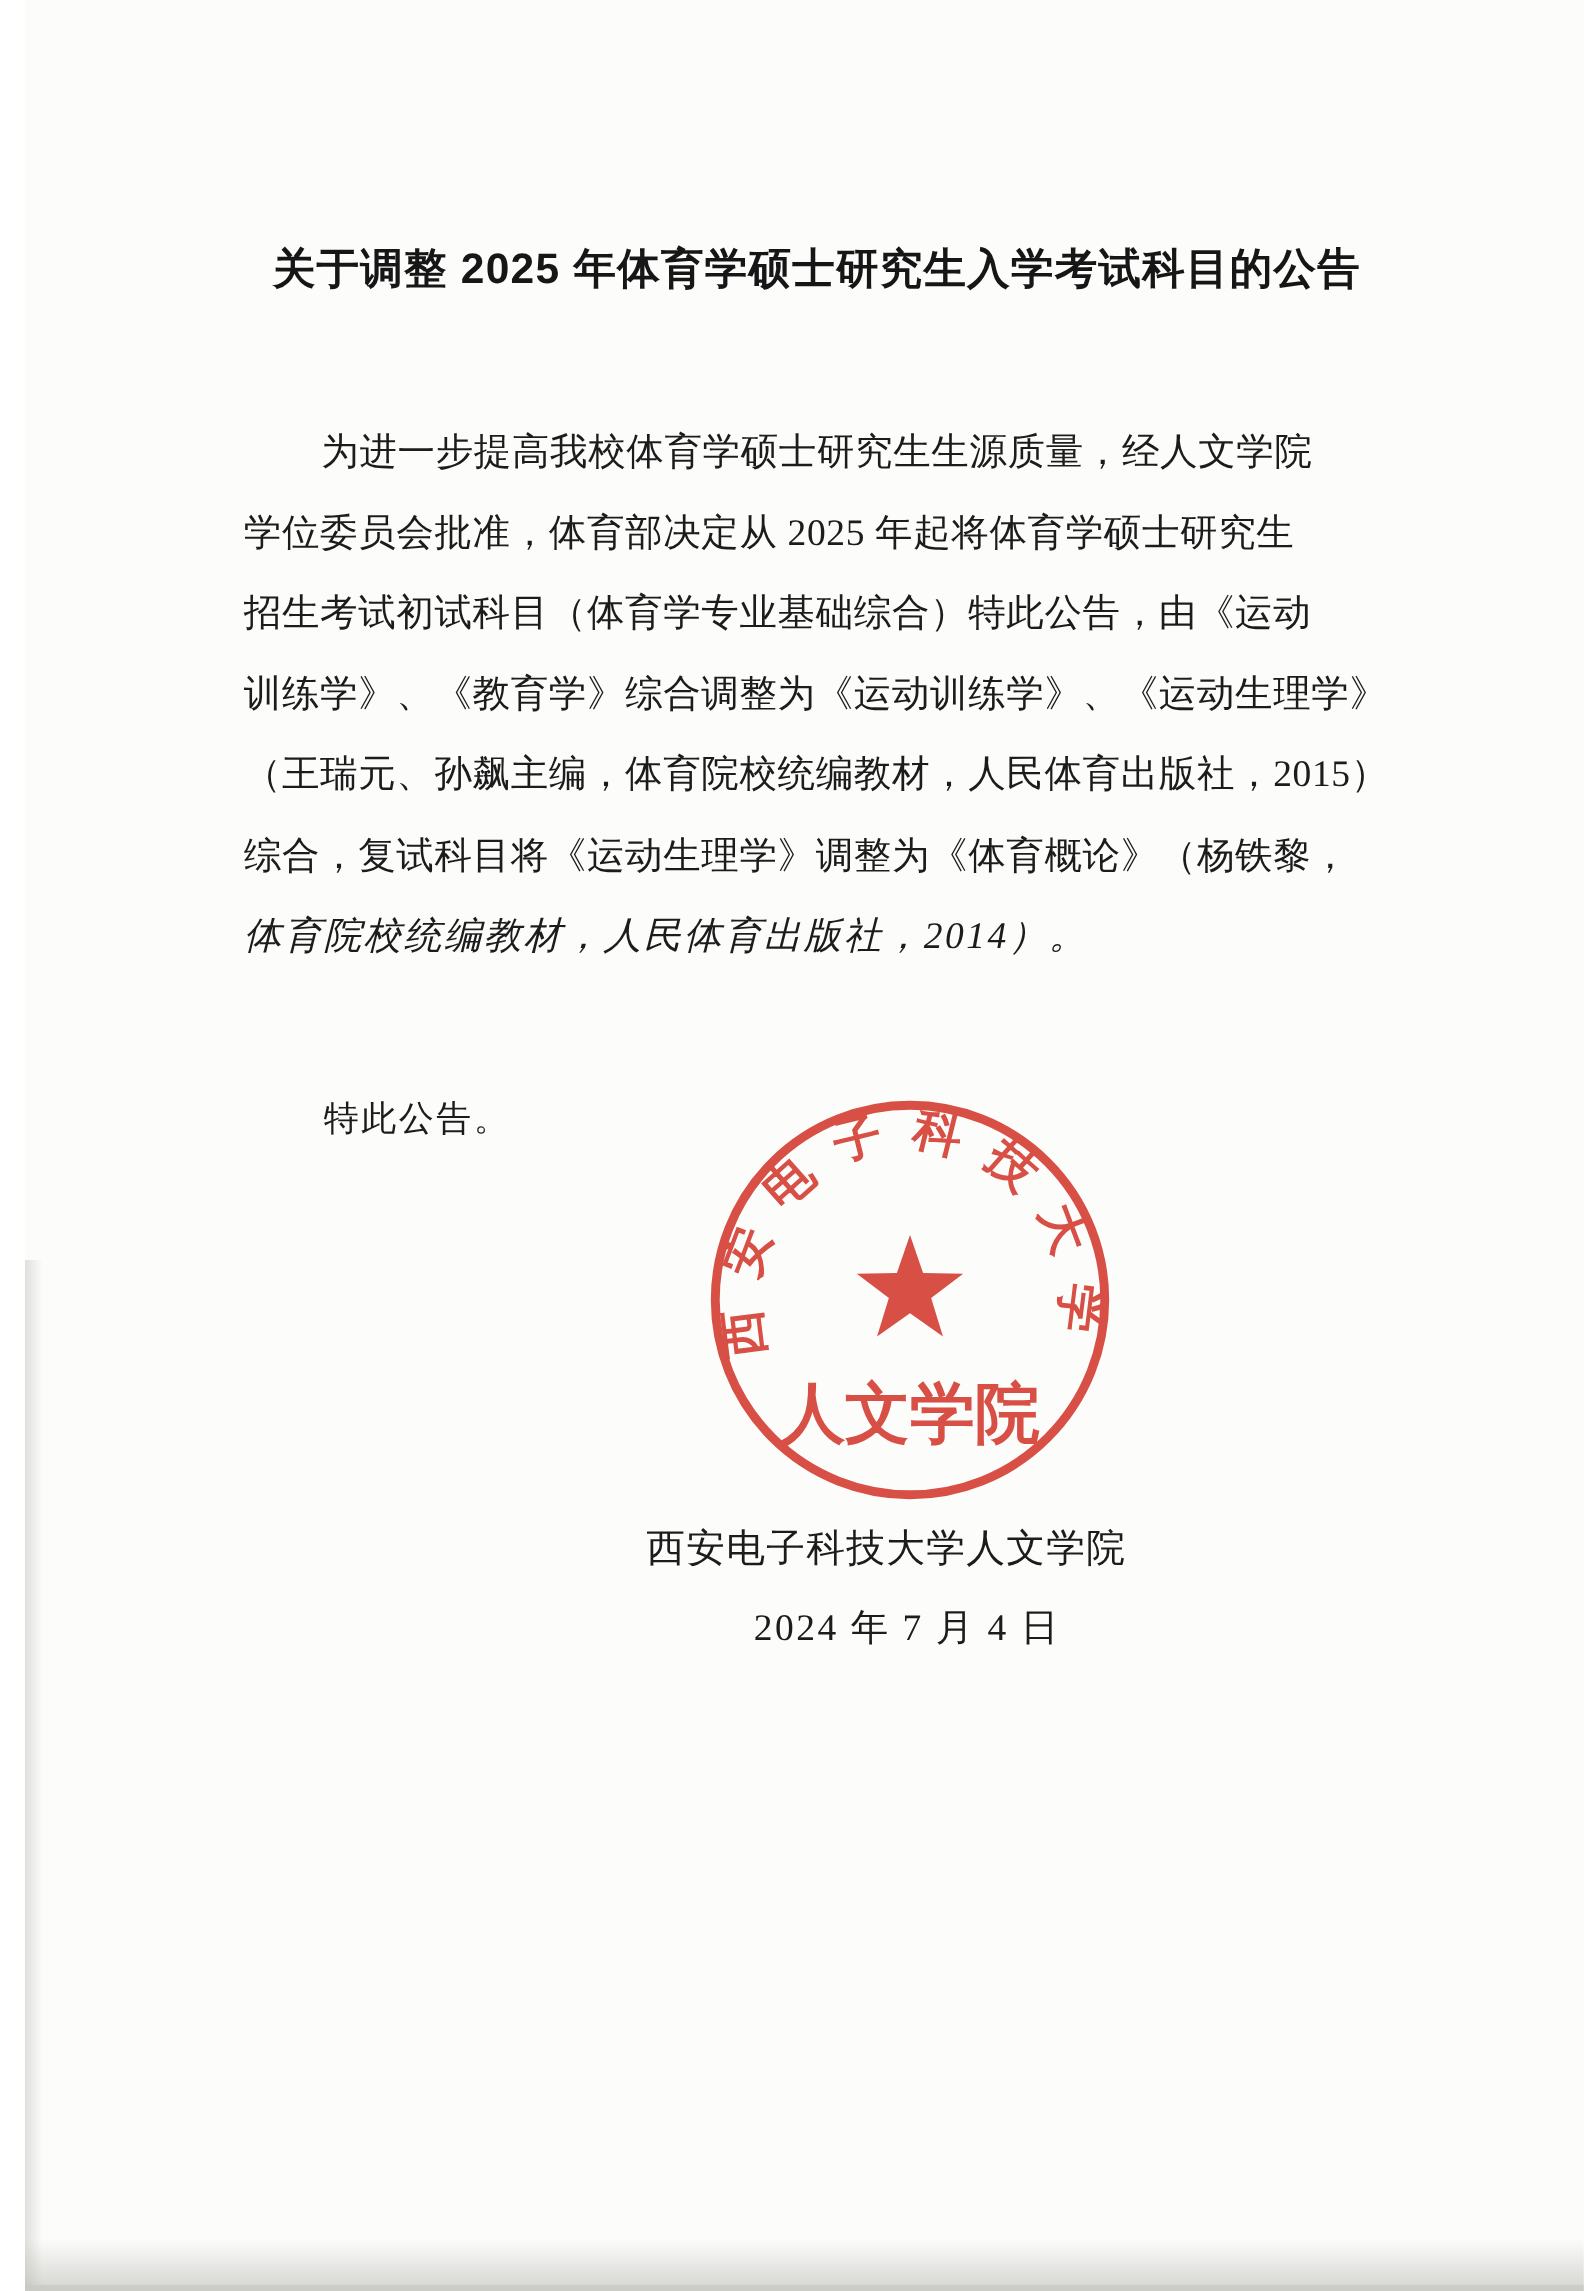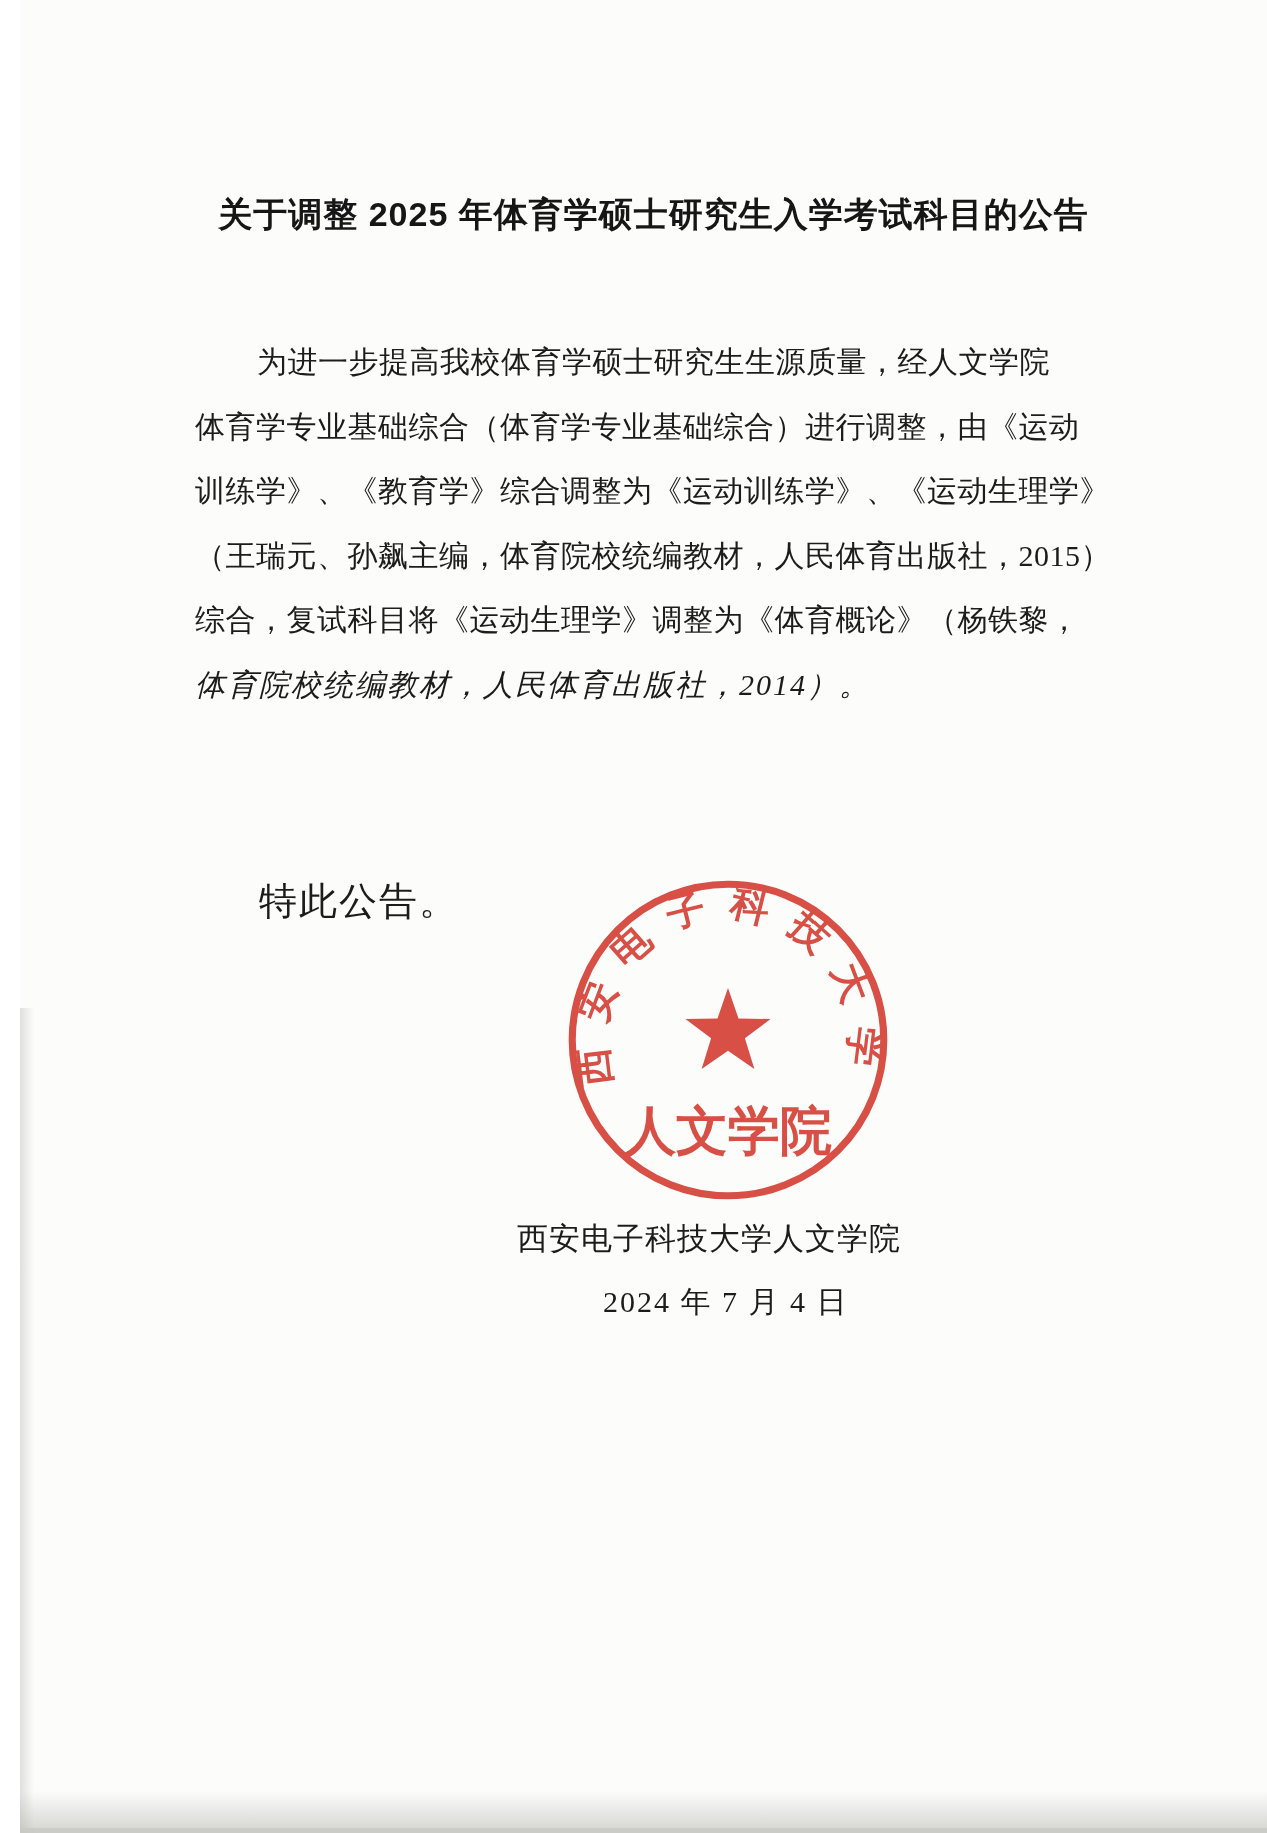--- a/index.html
+++ b/index.html
@@ -30,21 +30,21 @@
     line-height:64.5px;
     text-align:justify;
     text-align-last:justify;
     white-space:nowrap;
     letter-spacing:.5px;
   }
   .body-line.first{ text-indent:62px; }
   .body-line.last{ text-align-last:left; letter-spacing:2px;font-style:italic; }
   .closing-line{
     position:absolute;top:876px;left:239px;
-    font-size:38px;letter-spacing:2px;text-align:right;
+    font-size:28px;letter-spacing:2px;text-align:right;
   }
   .signature-line{
     position:absolute;top:1218px;left:497px;
     font-size:31px;letter-spacing:1px;
   }
   .date-line{
     position:absolute;top:1282px;left:583px;
     font-size:30px;letter-spacing:2px;
   }
   .seal{
@@ -71,21 +71,22 @@
 </style>
 </head>
 <body>
 
 <div class="page">
 
   <div class="doc-title">关于调整 2025 年体育学硕士研究生入学考试科目的公告</div>
 
   <div class="doc-body">
     <div class="body-line first">为进一步提高我校体育学硕士研究生生源质量，经人文学院</div>
-    <div class="body-line">体育学专业基础综合（体育学专业基础综合）进行调整，由《运动</div>
+    <div class="body-line">学位委员会批准，体育部决定从 2025 年起将体育学硕士研究生</div>
+    <div class="body-line">招生考试初试科目（体育学专业基础综合）特此公告，由《运动</div>
     <div class="body-line">训练学》、《教育学》综合调整为《运动训练学》、《运动生理学》</div>
     <div class="body-line">（王瑞元、孙飙主编，体育院校统编教材，人民体育出版社，2015）</div>
     <div class="body-line">综合，复试科目将《运动生理学》调整为《体育概论》（杨铁黎，</div>
     <div class="body-line last">体育院校统编教材，人民体育出版社，2014）。</div>
   </div>
 
   <div class="closing-line">特此公告。</div>
 
   <div class="seal">
     <svg viewBox="0 0 330 330" xmlns="http://www.w3.org/2000/svg">

